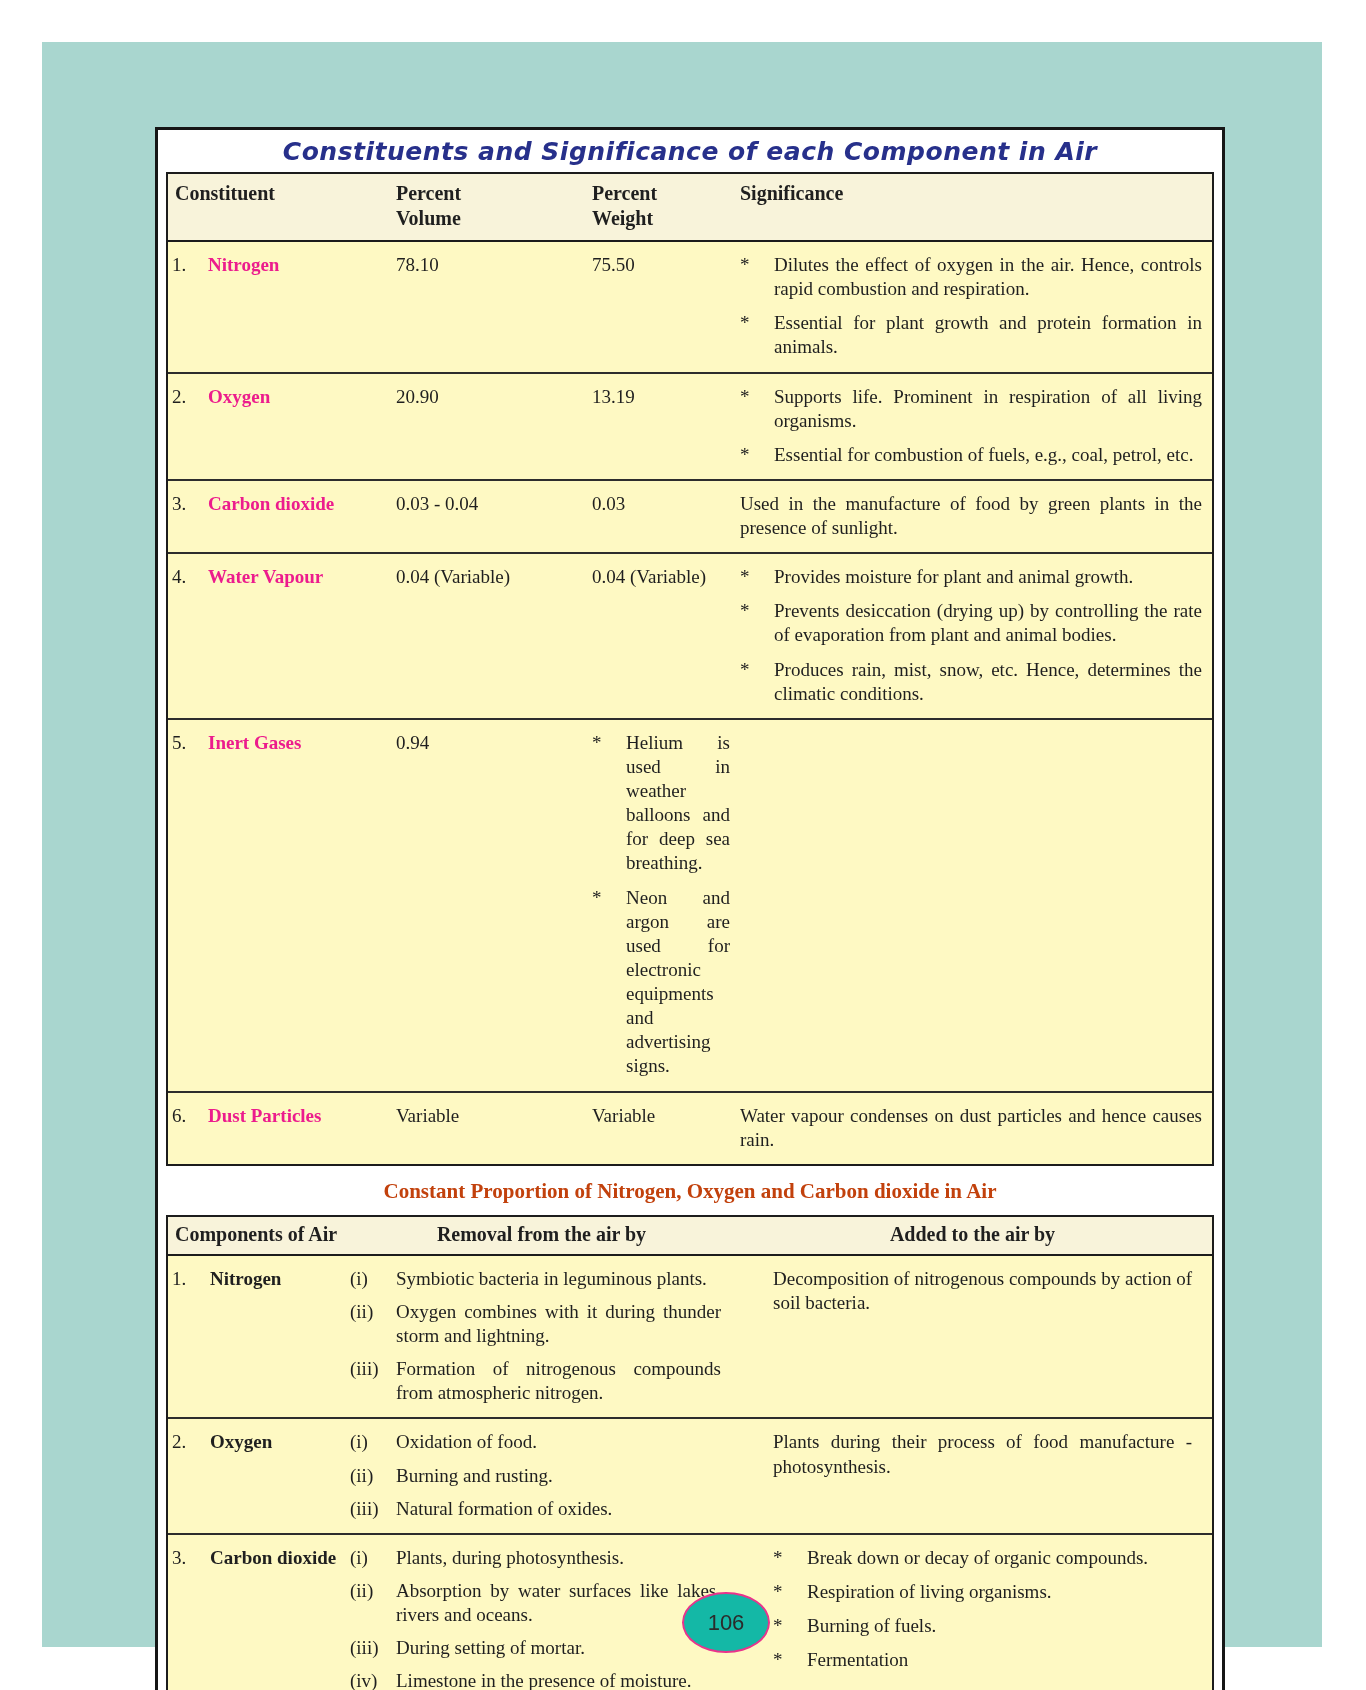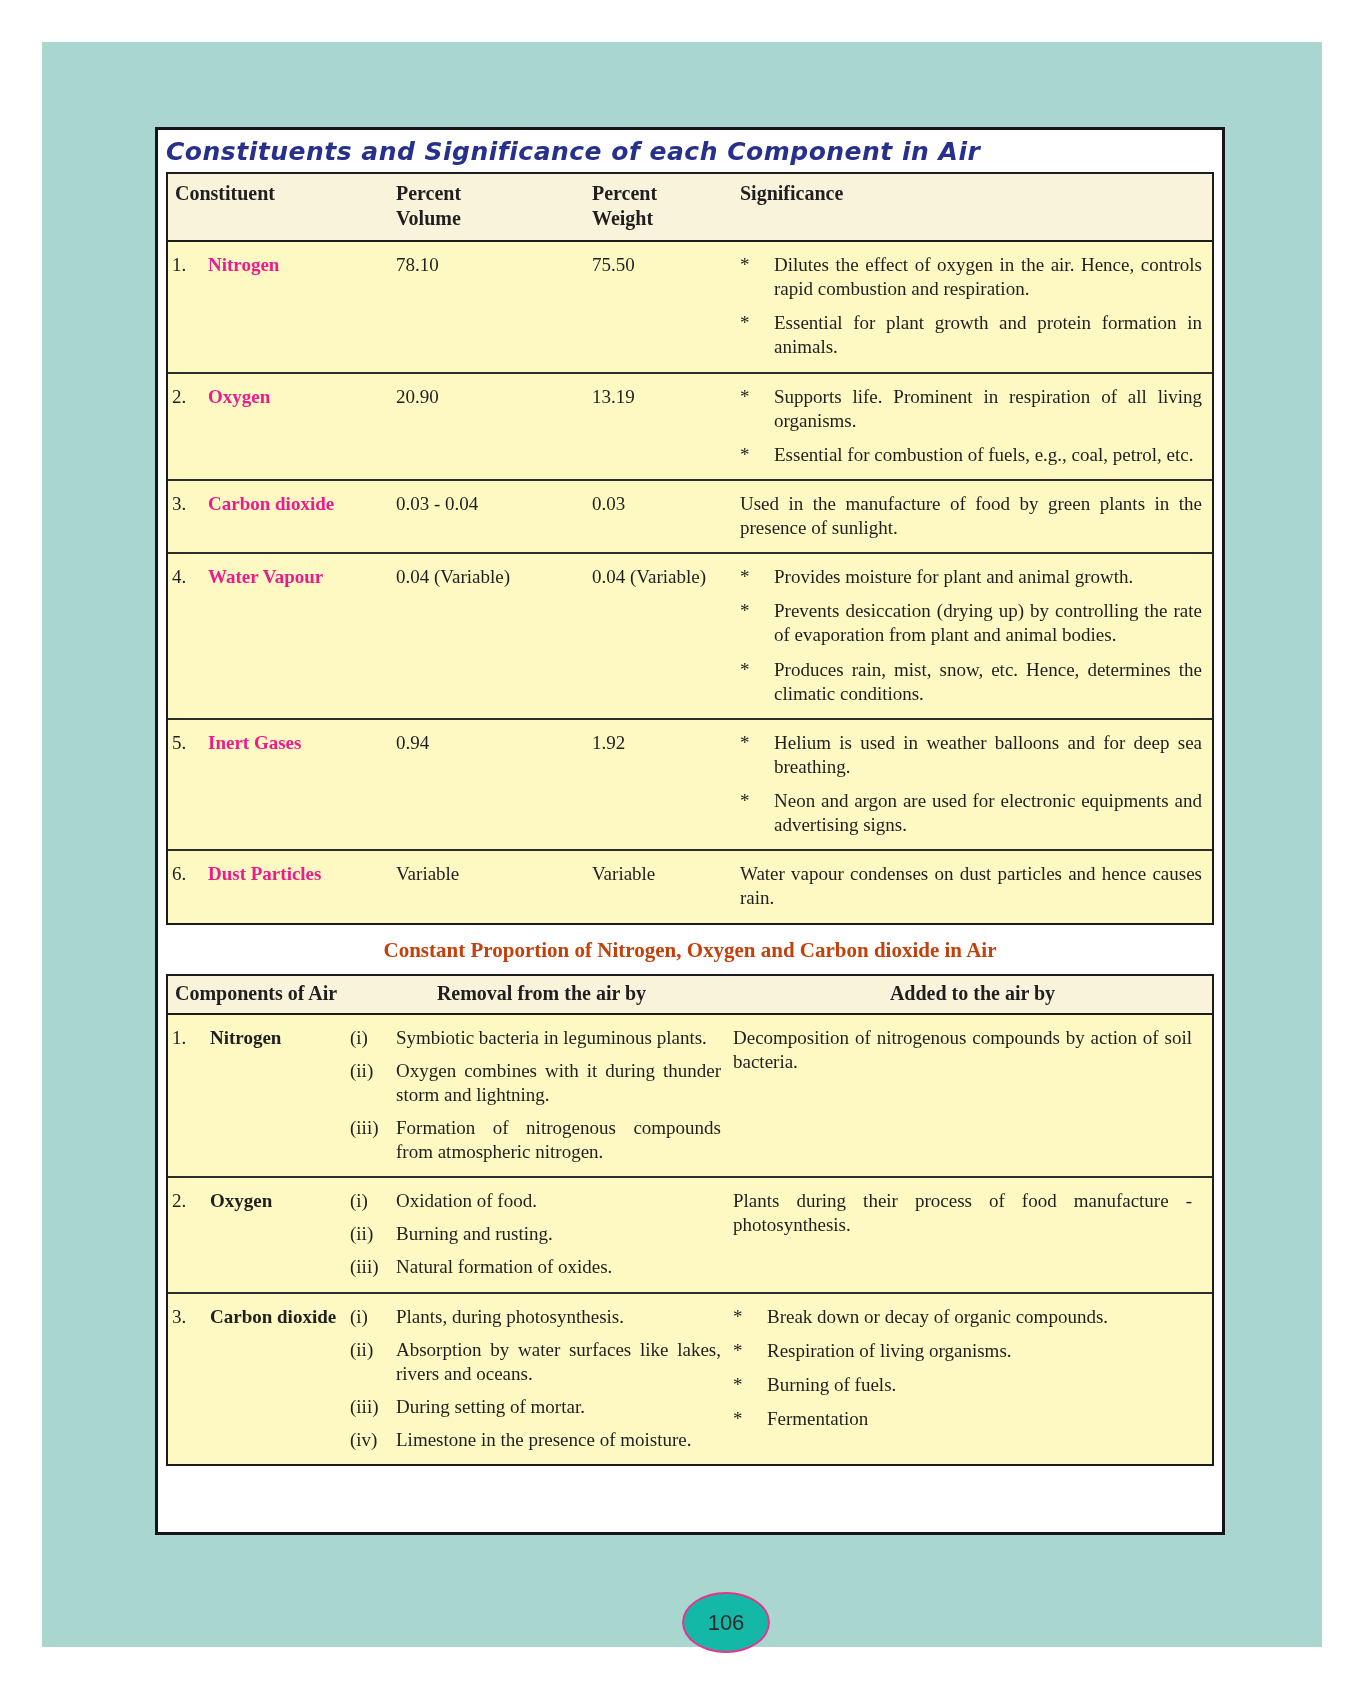--- a/index.html
+++ b/index.html
@@ -2,21 +2,21 @@
 <html style="--panel-teal: #A9D6CF; --header-cream: #F8F3DA; --accent-magenta: #EC1C8D; --title-blue: #27308B; --oval-pink: #E8348C;"><head>
 <meta charset="utf-8">
 <style>
   html,body{margin:0;padding:0;background:#ffffff;}
   .page{position:relative;width:1366px;height:1690px;background:#ffffff;overflow:hidden;
         font-family:"Liberation Serif",serif;color:#1f1f1f;}
   .teal-panel{position:absolute;left:42px;top:42px;width:1280px;height:1605px;
         background:var(--panel-teal,#A9D6CF);}
   .content-box{position:absolute;left:113px;top:85px;width:1048px;min-height:1392px;
         background:#ffffff;border:3px solid #161616;padding:0 8px 10px 8px;box-sizing:content-box;}
-  .box-title{font-family:"DejaVu Sans",sans-serif;font-weight:bold;
+  .box-title{text-align:center;font-family:"DejaVu Sans",sans-serif;font-weight:bold;
         font-style:italic;font-size:25px;letter-spacing:.5px;color:var(--title-blue,#27308B);
         padding:7px 0 6px 0;}
   
   .tbl{border:2px solid #1c1c1c;background:#fef9c3;}
   .t1-grid{display:grid;grid-template-columns:40px 188px 196px 148px 1fr;}
   .t1-header{background:var(--header-cream,#F8F3DA);border-bottom:2px solid #1c1c1c;
         font-weight:bold;font-size:20px;}
   .t1-header .h-cell{padding:7px 4px 9px 0;line-height:1.25;}
   .h-constituent{grid-column:1 / 3;padding-left:7px !important;}
   .h-narrow{max-width:90px;}
@@ -38,21 +38,21 @@
   .t2-grid{display:grid;grid-template-columns:42px 140px 383px 1fr;}
   .t2-hgrid{display:grid;grid-template-columns:182px 383px 1fr;}
   .t2-header{background:var(--header-cream,#F8F3DA);border-bottom:2px solid #1c1c1c;
         font-weight:bold;font-size:20px;}
   .t2-header .h-cell{padding:6px 0 8px 0;}
   .h-left{padding-left:7px !important;}
   .h-center{text-align:center;}
   .rem-item{display:grid;grid-template-columns:46px 1fr;margin-top:9px;padding-right:12px;
         text-align:justify;}
   .rem-item:first-child{margin-top:0;}
-  .cell-added{padding-right:20px;text-align:justify;}
+  .cell-added{padding-right:20px;text-align:justify;margin-left:40px;}
   
   .page-oval{position:absolute;left:640px;top:1550px;width:84px;height:57px;background:#14b8a6;
         border:2.5px solid var(--oval-pink,#E8348C);border-radius:50%;display:flex;
         align-items:center;justify-content:center;font-family:"Liberation Sans",sans-serif;
         font-size:22px;color:#2b2b2b;}
 </style>
 </head>
 <body>
 
 <div class="page">
@@ -132,21 +132,20 @@
                 <div class="sig-item">
                   <span class="sig-marker">*</span>
                   <span>Produces rain, mist, snow, etc. Hence, determines the climatic conditions.</span>
                 </div>
               </div>
             </div>
             <div class="t1-grid t-row">
               <div class="cell-num">5.</div>
               <div class="cell-name">Inert Gases</div>
               <div class="cell-val">0.94</div>
-              <div class="cell-val">1.92</div>
               <div class="cell-sig">
                 <div class="sig-item">
                   <span class="sig-marker">*</span>
                   <span>Helium is used in weather balloons and for deep sea breathing.</span>
                 </div>
                 <div class="sig-item">
                   <span class="sig-marker">*</span>
                   <span>Neon and argon are used for electronic equipments and advertising signs.</span>
                 </div>
               </div>

